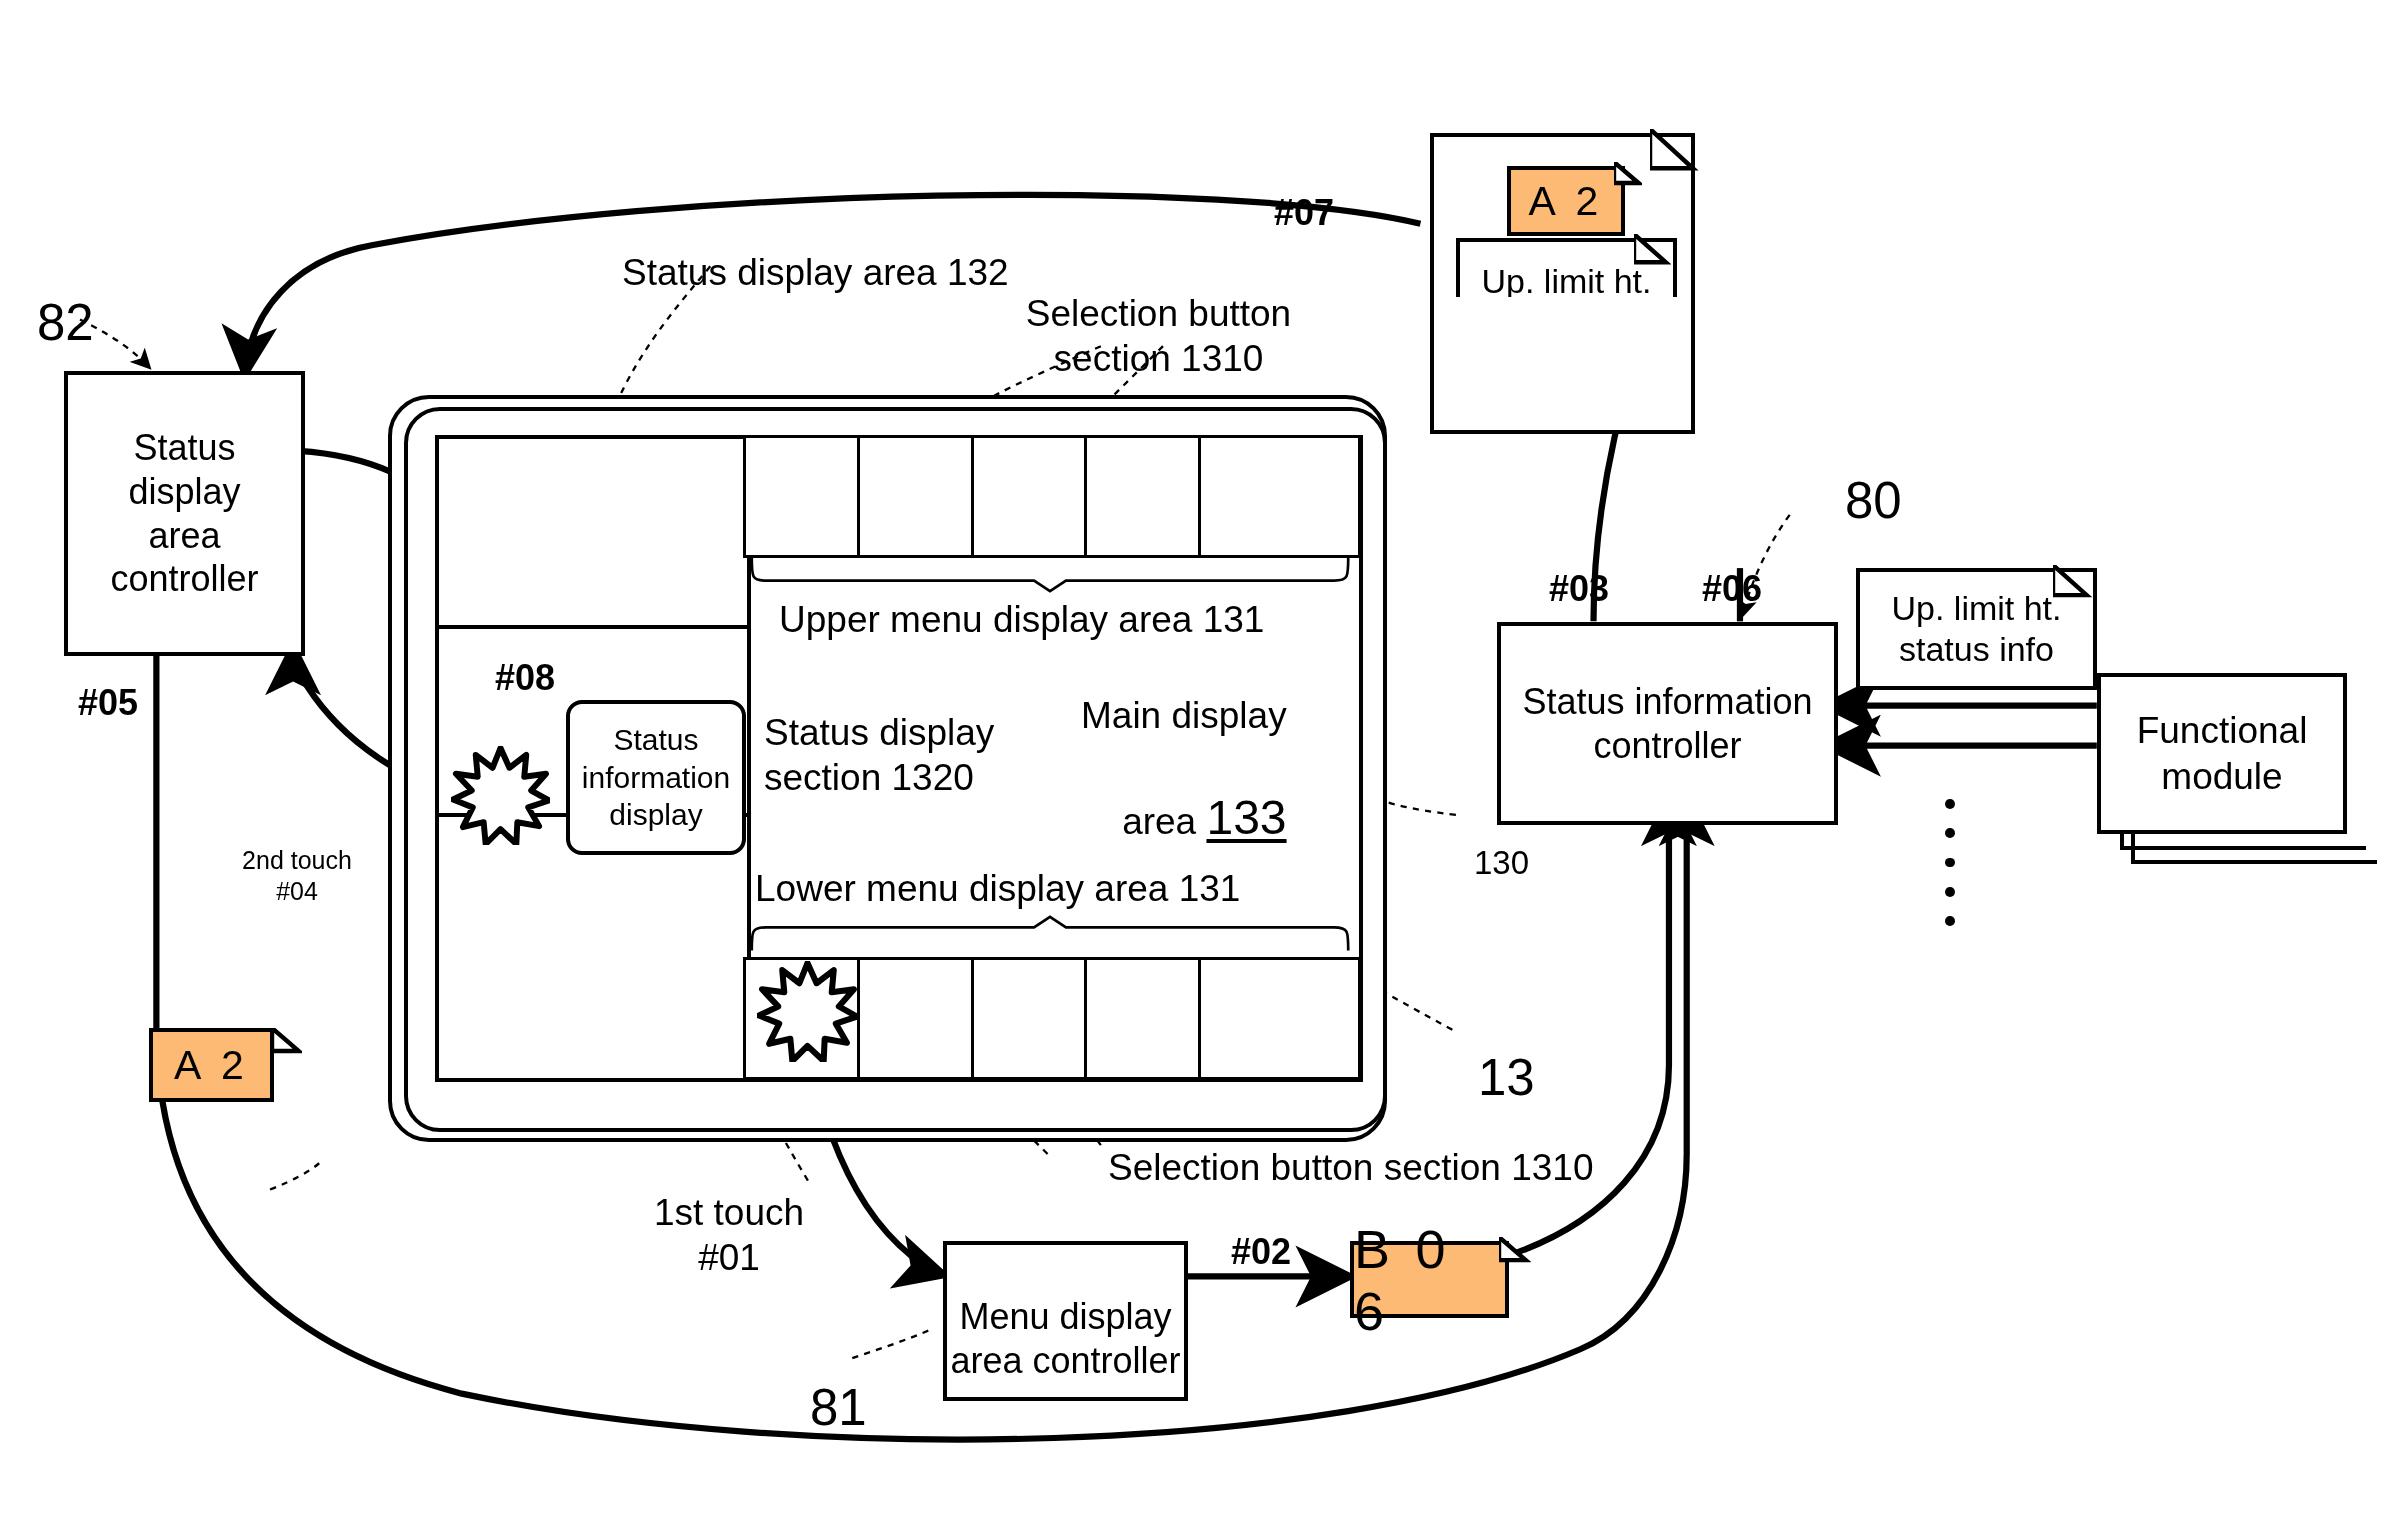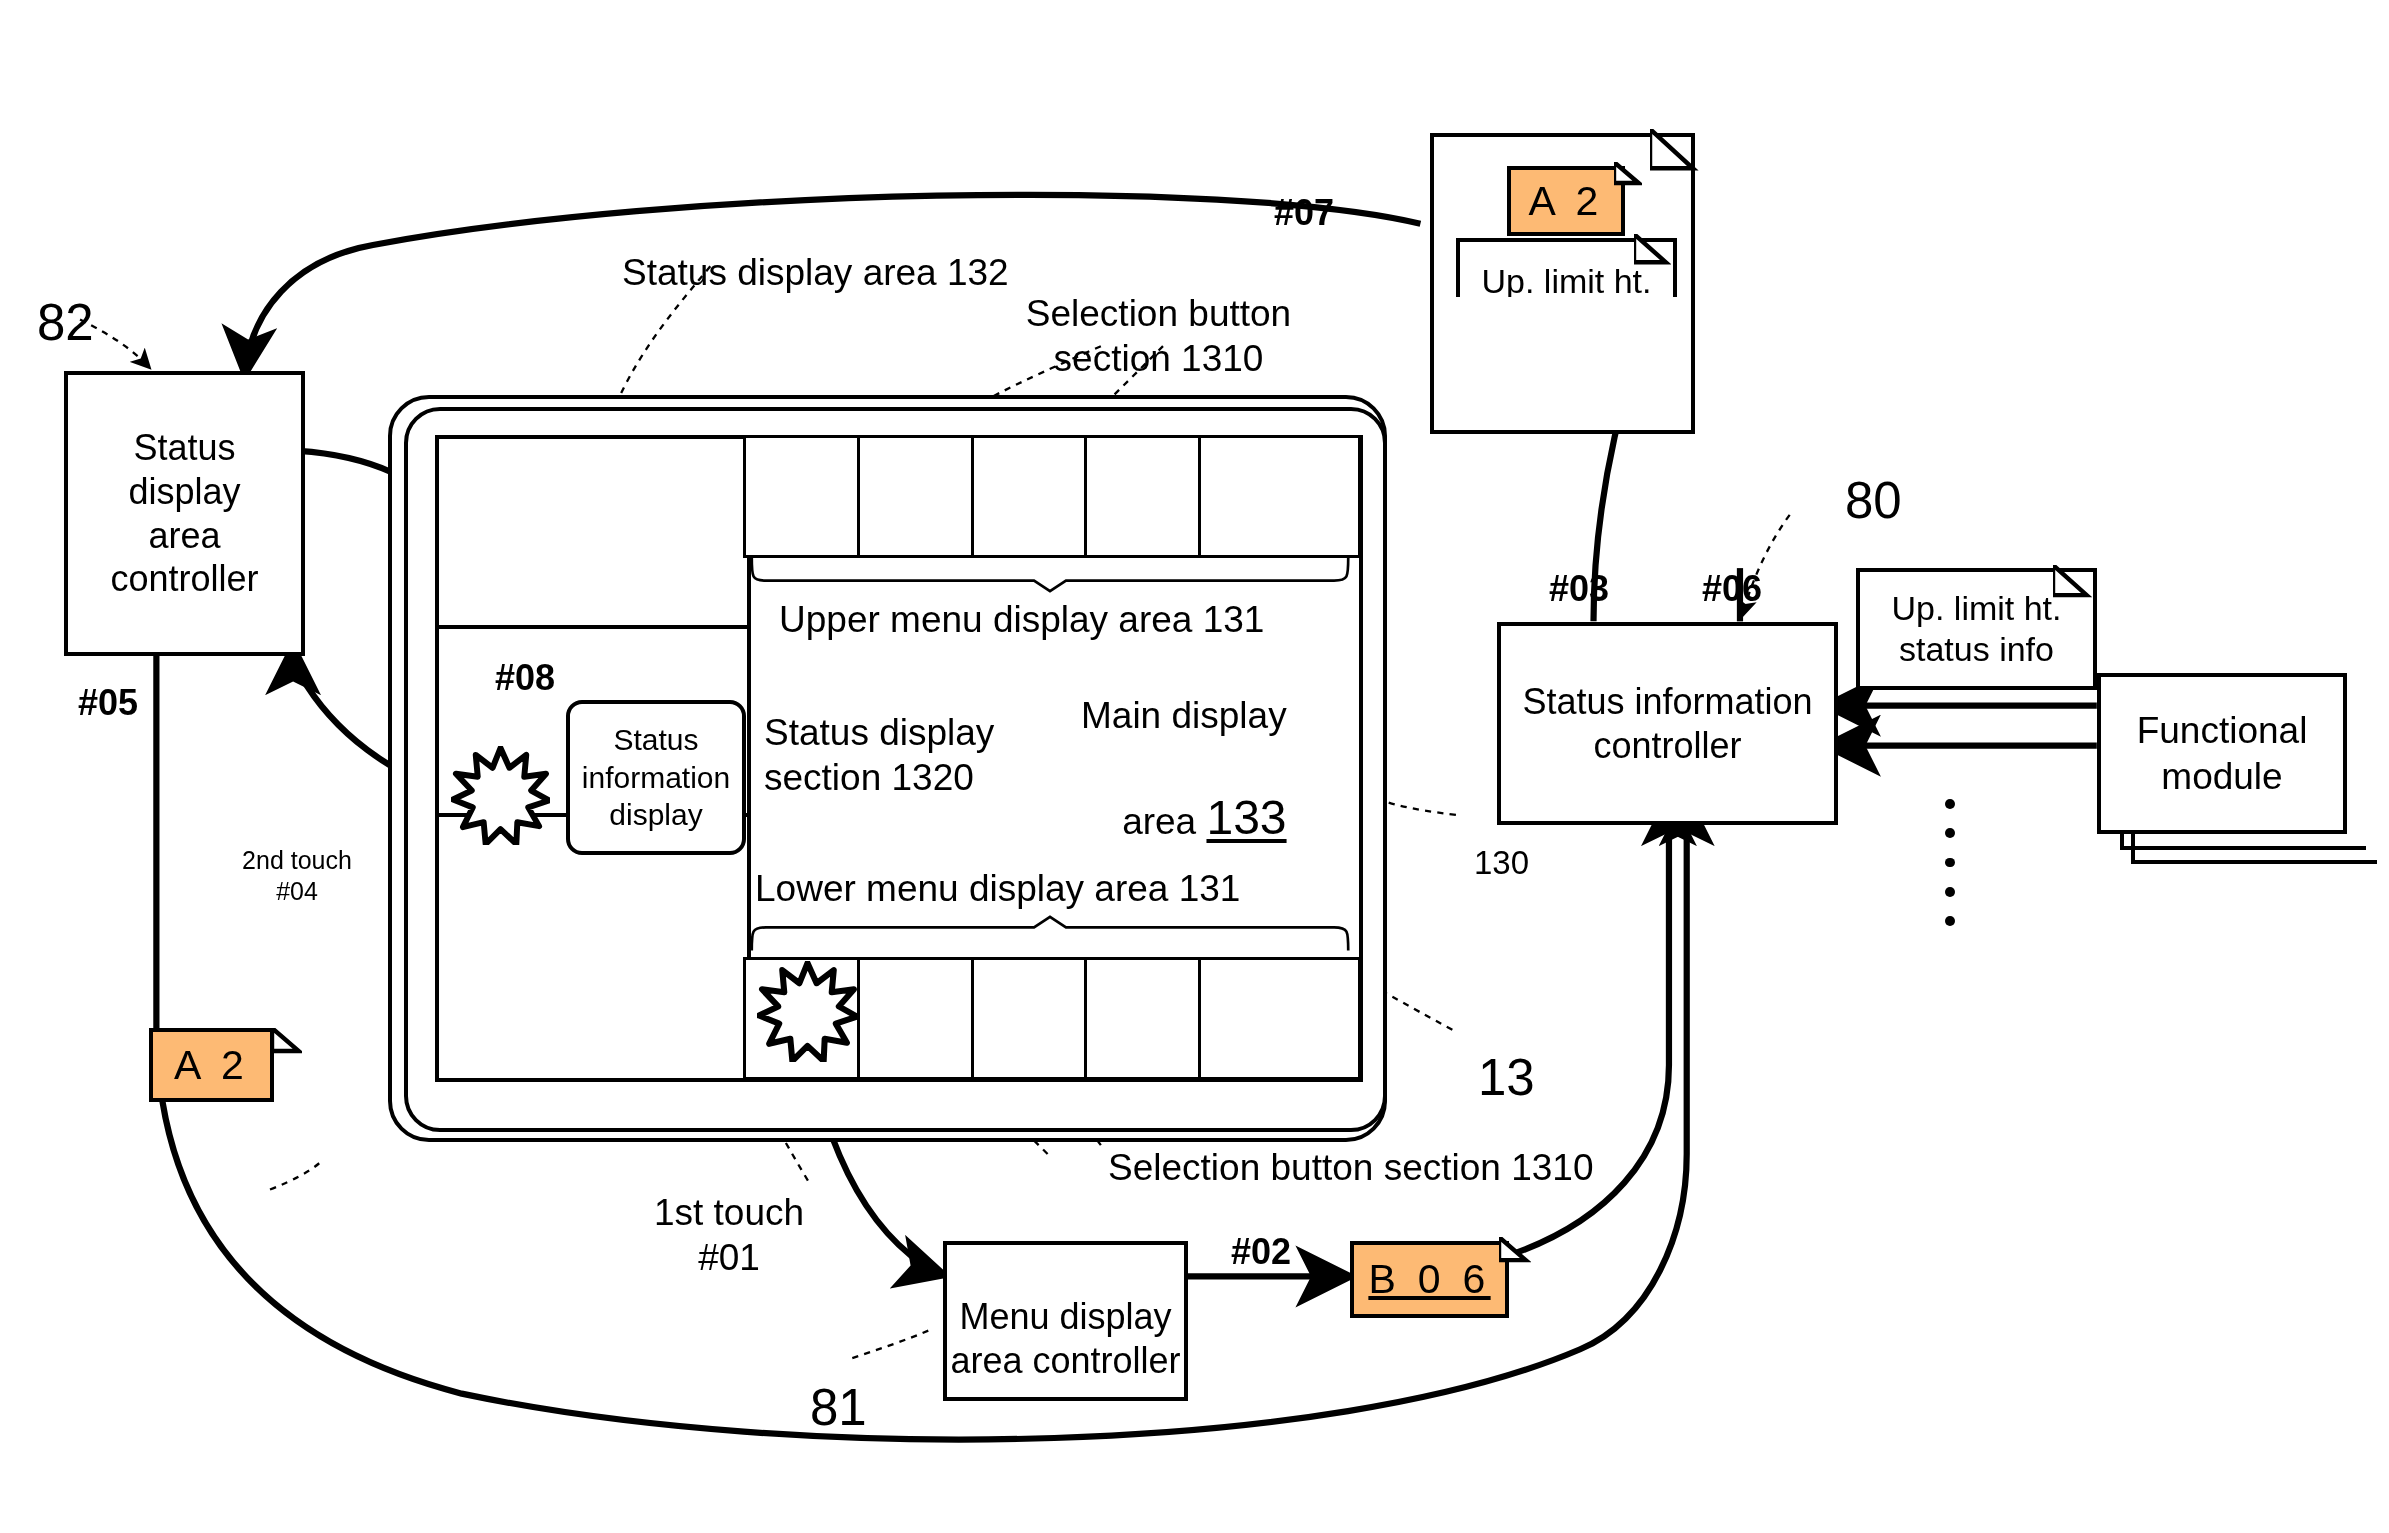--- a/index.html
+++ b/index.html
@@ -249,21 +249,21 @@
   </div>
 
   <div class="box" style="left:943px;top:1241px;width:245px;height:160px;font-size:36px;align-items:flex-end;padding-bottom:14px;box-sizing:border-box;">
     <span style="white-space:pre-line;">Menu display
 area controller</span>
   </div>
   <div class="refnum" style="left:810px;top:1378px;font-size:51px;">81</div>
 
   <div class="tick" style="left:1231px;top:1231px;">#02</div>
 
-  <div class="tag" style="left:1350px;top:1241px;width:151px;height:69px;font-size:41px;text-decoration:underline;">
+  <div class="tag" style="left:1350px;top:1241px;width:151px;height:69px;font-size:54px;">
     <span>B 0 6</span>
   </div>
   <svg style="position:absolute;left:1499px;top:1237px;width:32px;height:32px;" viewBox="0 0 36 36" width="32" height="32">
     <path d="M0,0 L30,26 L0,26 Z" fill="#fff" stroke="#000" stroke-width="5"></path>
   </svg>
 
 </div>
 
 
 </body></html>

